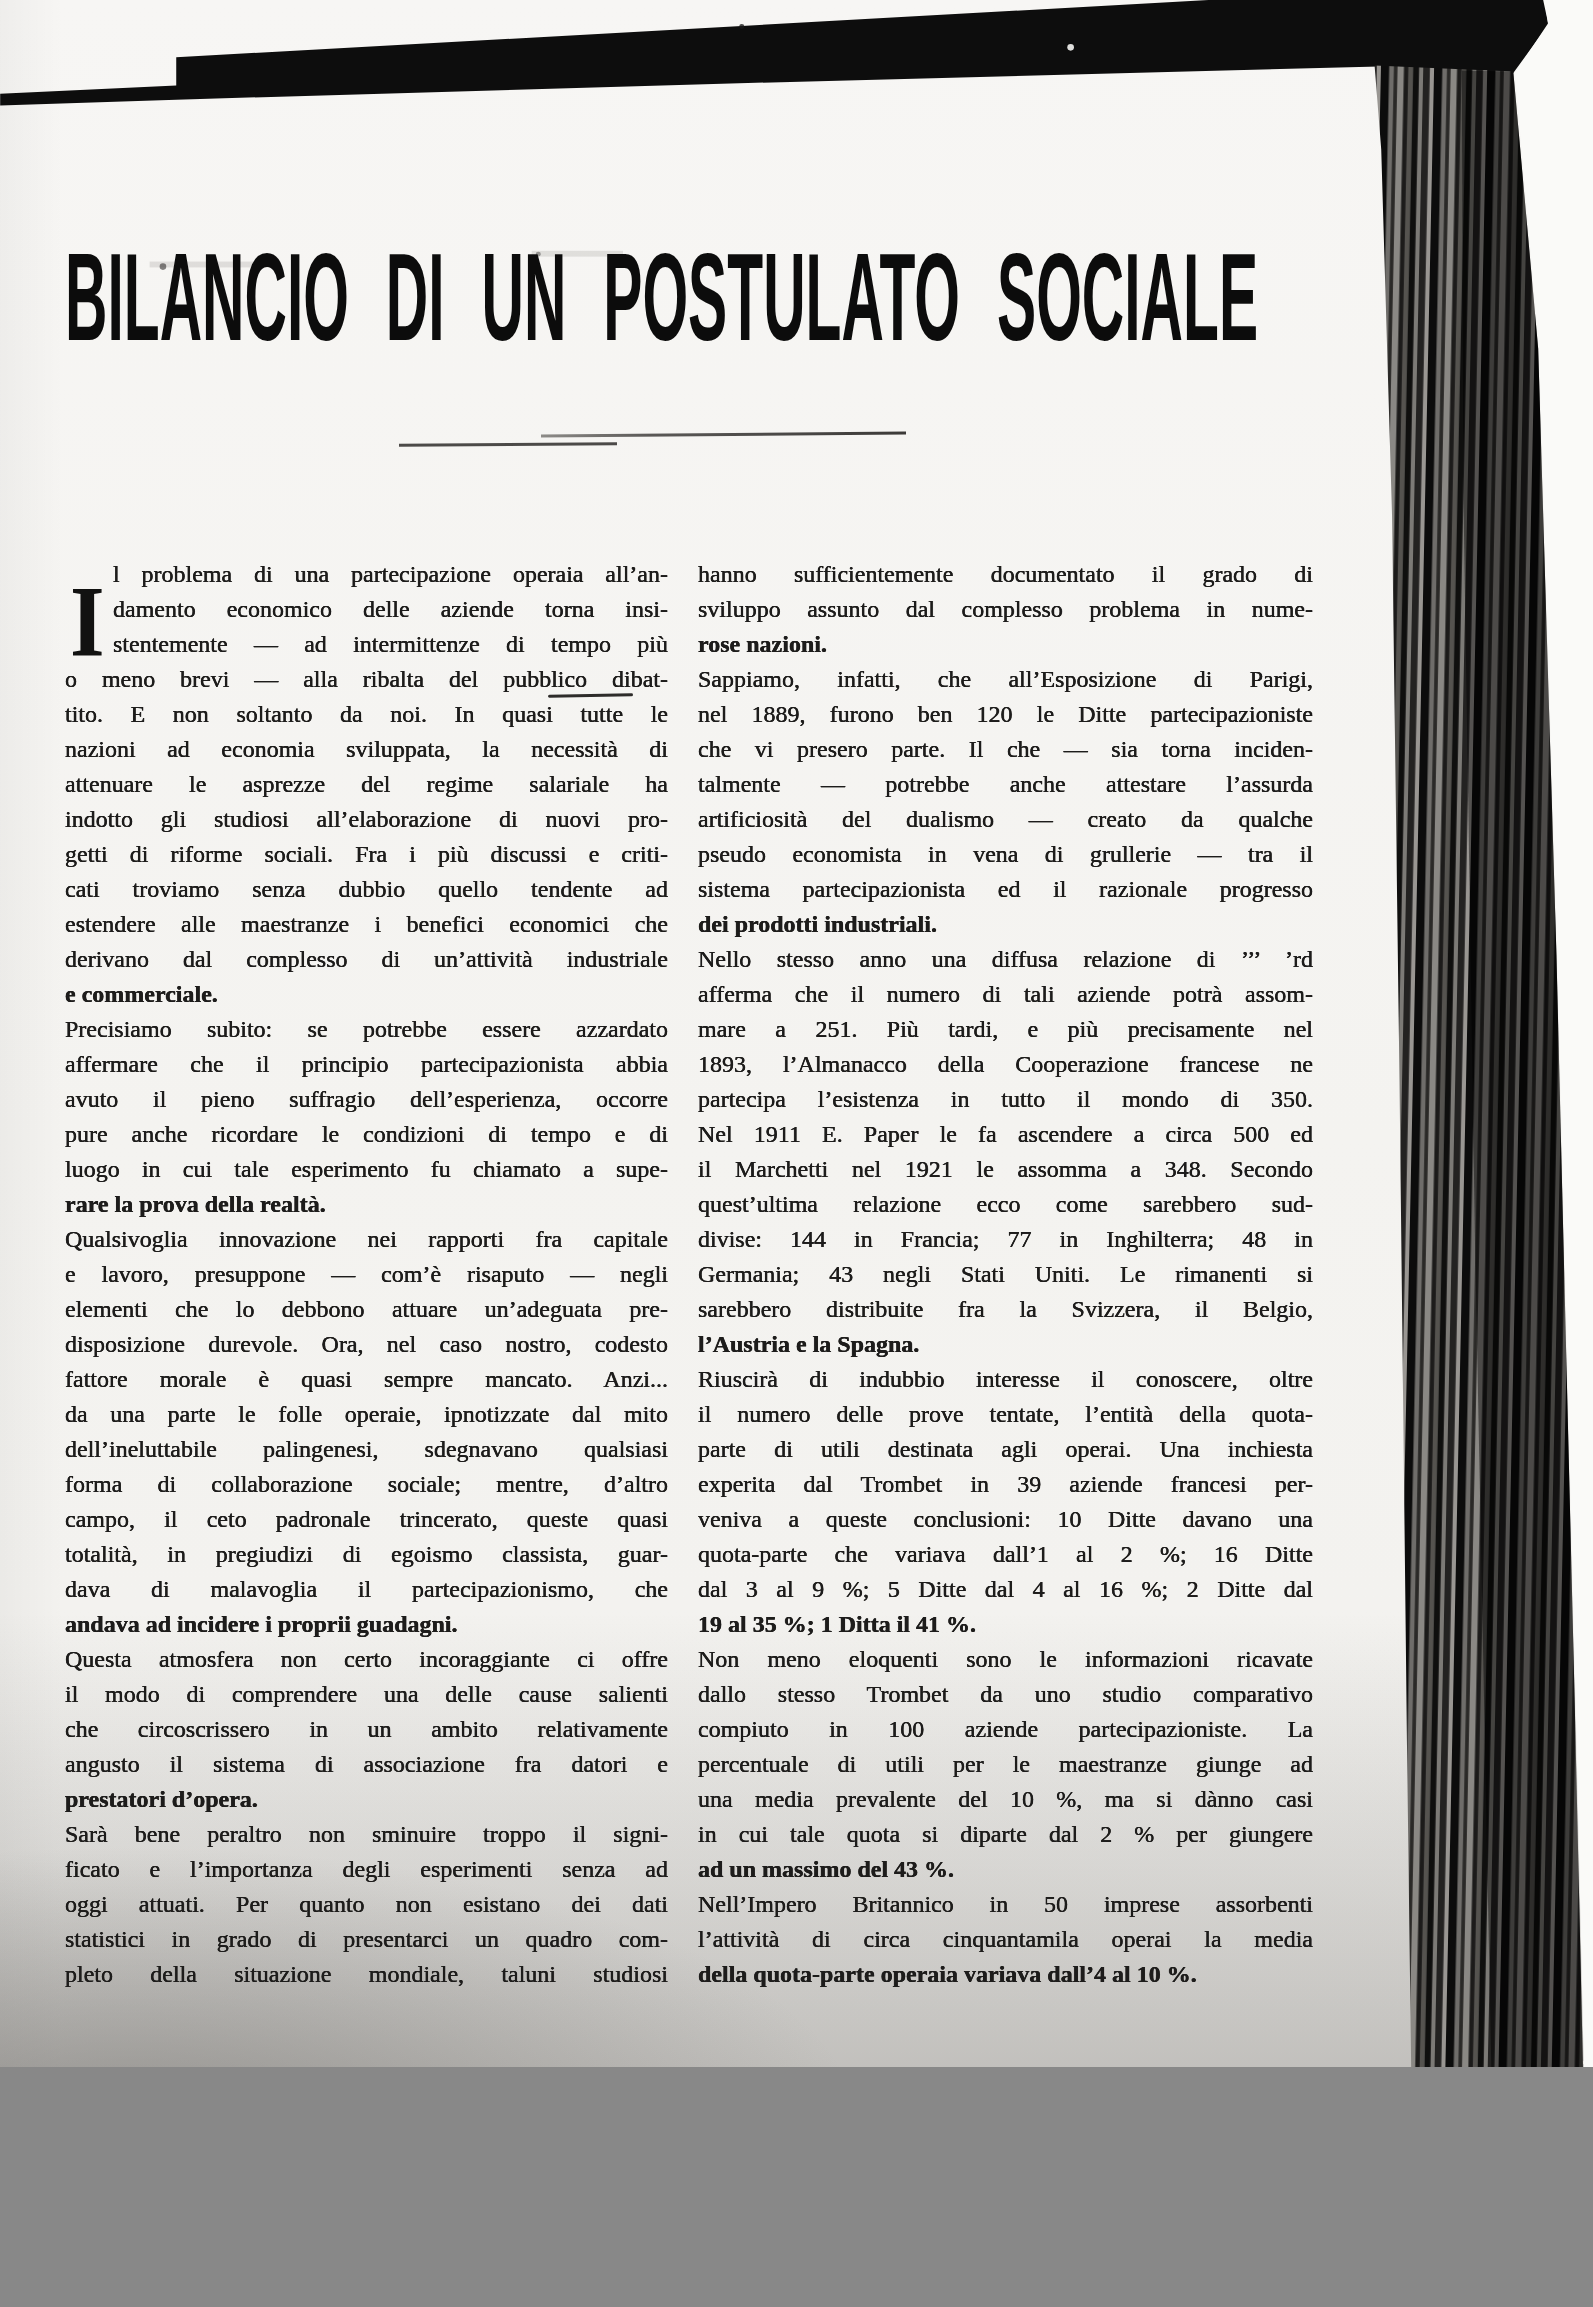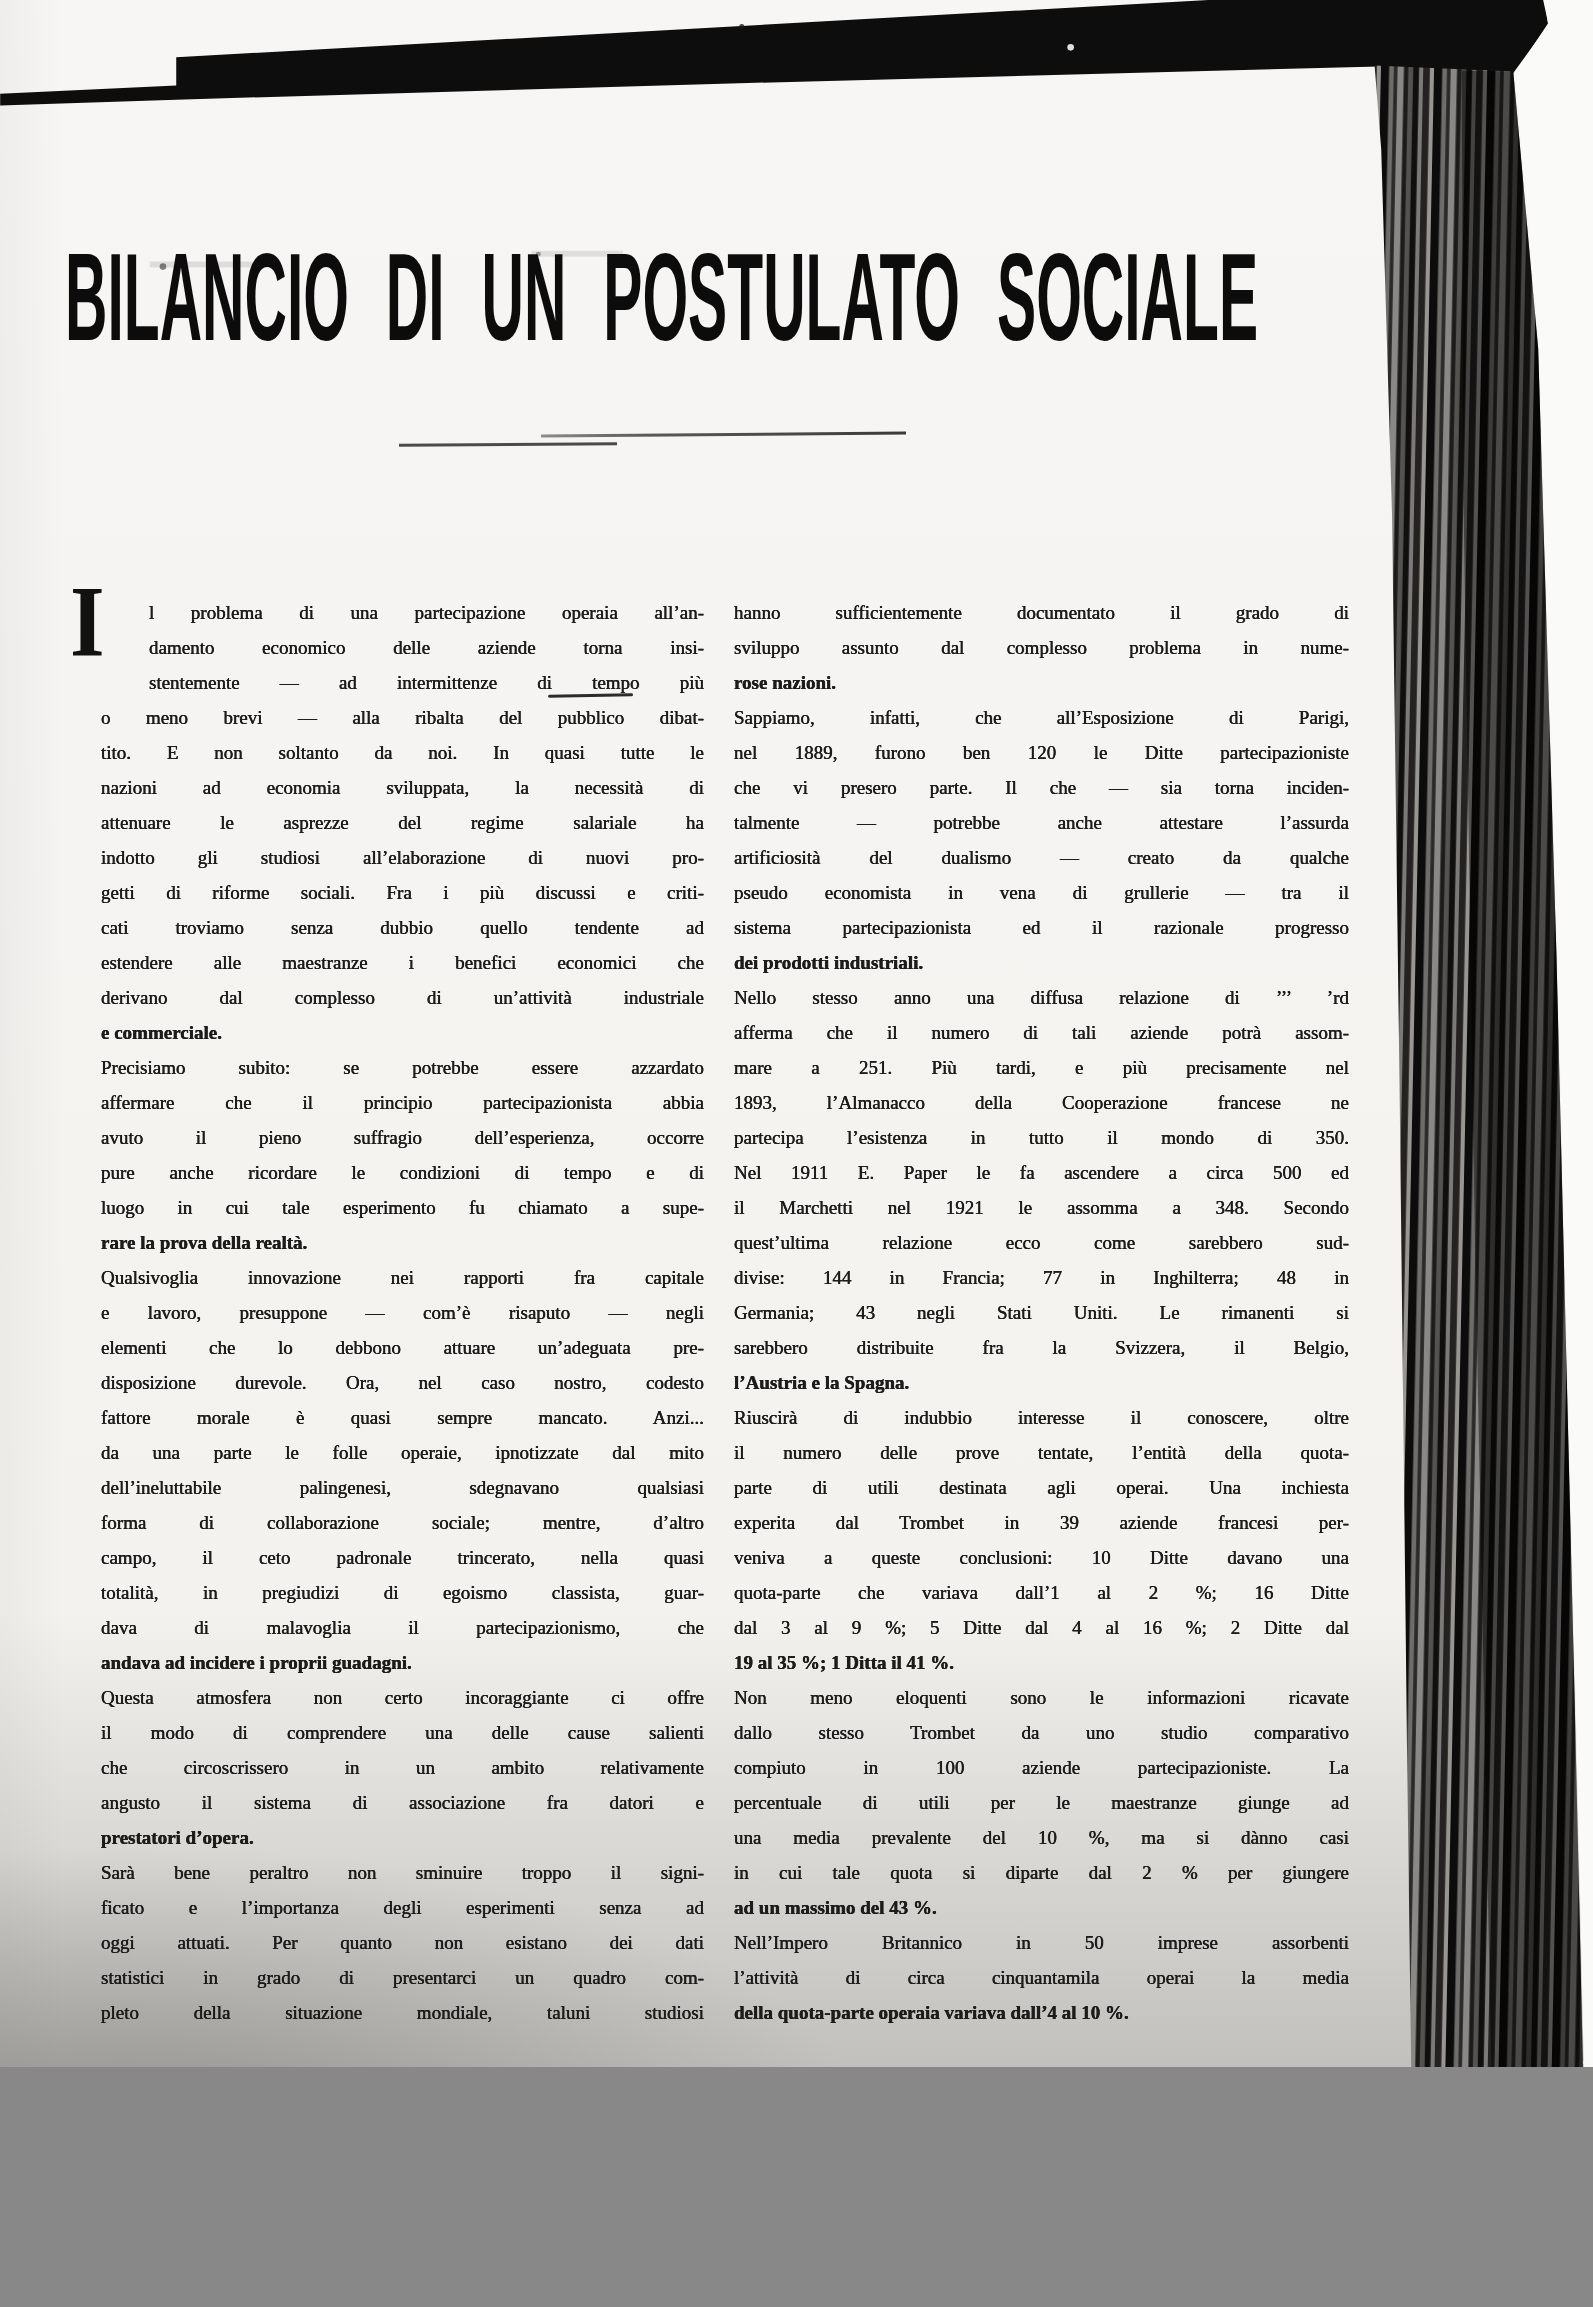--- a/index.html
+++ b/index.html
@@ -18,24 +18,23 @@
     font-family:"Liberation Sans", sans-serif;font-weight:bold;
     font-size:125px;line-height:1;color:#0c0c0c;white-space:nowrap;
     letter-spacing:0em;word-spacing:.35em;
     transform:scaleX(.47);transform-origin:left top;
   }
   .rule-seg{position:absolute;background:#4c4a48;}
   .rule-a{left:399px;top:443px;width:218px;height:2.5px;transform:rotate(-.4deg);}
   .rule-b{left:541px;top:433px;width:365px;height:2.5px;transform:rotate(-.45deg);
           background:linear-gradient(90deg,#8d8b88 0%,#5a5856 30%,#3c3a38 100%);}
   .col{
-    position:absolute;top:595px;color:#1d1c1b;
-    font-size:19px;letter-spacing:0;
+    position:absolute;top:557px;color:#1d1c1b;
+    font-size:24px;letter-spacing:0;
     text-shadow:0 0 0.4px rgba(25,24,22,.9), 0.3px 0 rgba(25,24,22,.5), -0.3px 0 rgba(25,24,22,.5);
-    margin-left:36px;
   }
   .col-left{left:65px;width:603px;}
   .col-right{left:698px;width:615px;}
   .tline{
     height:35px;line-height:35px;overflow:hidden;
     text-align:justify;text-align-last:justify;
   }
   .tline.endline{text-align-last:left;font-weight:bold;}
   .tline.indent{padding-left:48px;}
   .dropcap{
@@ -128,21 +127,21 @@
       <div class="tline">luogo in cui tale esperimento fu chiamato a supe-</div>
       <div class="tline endline">rare la prova della realtà.</div>
       <div class="tline">Qualsivoglia innovazione nei rapporti fra capitale</div>
       <div class="tline">e lavoro, presuppone — com’è risaputo — negli</div>
       <div class="tline">elementi che lo debbono attuare un’adeguata pre-</div>
       <div class="tline">disposizione durevole. Ora, nel caso nostro, codesto</div>
       <div class="tline">fattore morale è quasi sempre mancato. Anzi...</div>
       <div class="tline">da una parte le folle operaie, ipnotizzate dal mito</div>
       <div class="tline">dell’ineluttabile palingenesi, sdegnavano qualsiasi</div>
       <div class="tline">forma di collaborazione sociale; mentre, d’altro</div>
-      <div class="tline">campo, il ceto padronale trincerato, nella quasi</div>
+      <div class="tline">campo, il ceto padronale trincerato, queste quasi</div>
       <div class="tline">totalità, in pregiudizi di egoismo classista, guar-</div>
       <div class="tline">dava di malavoglia il partecipazionismo, che</div>
       <div class="tline endline">andava ad incidere i proprii guadagni.</div>
       <div class="tline">Questa atmosfera non certo incoraggiante ci offre</div>
       <div class="tline">il modo di comprendere una delle cause salienti</div>
       <div class="tline">che circoscrissero in un ambito relativamente</div>
       <div class="tline">angusto il sistema di associazione fra datori e</div>
       <div class="tline endline">prestatori d’opera.</div>
       <div class="tline">Sarà bene peraltro non sminuire troppo il signi-</div>
       <div class="tline">ficato e l’importanza degli esperimenti senza ad</div>

